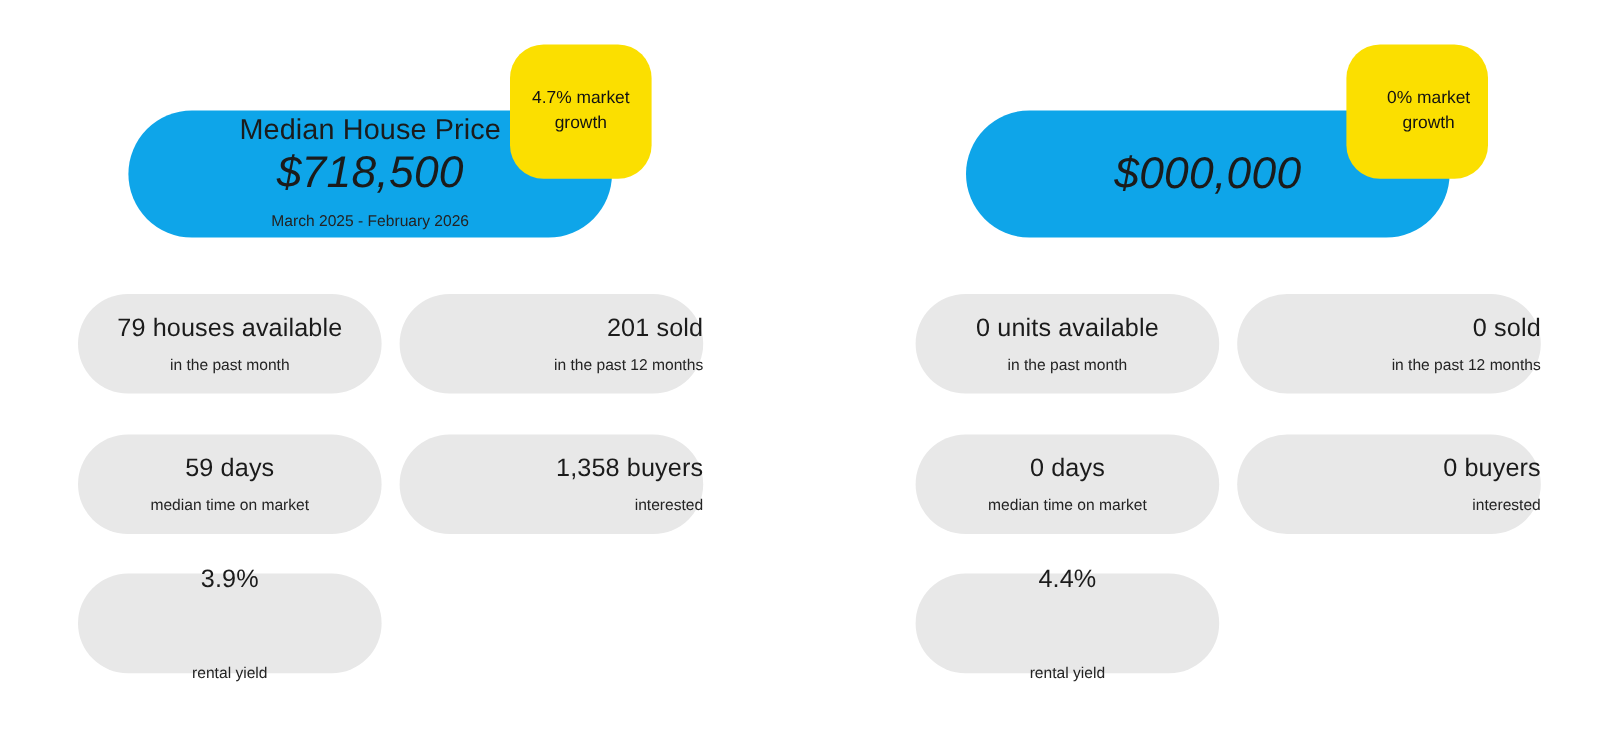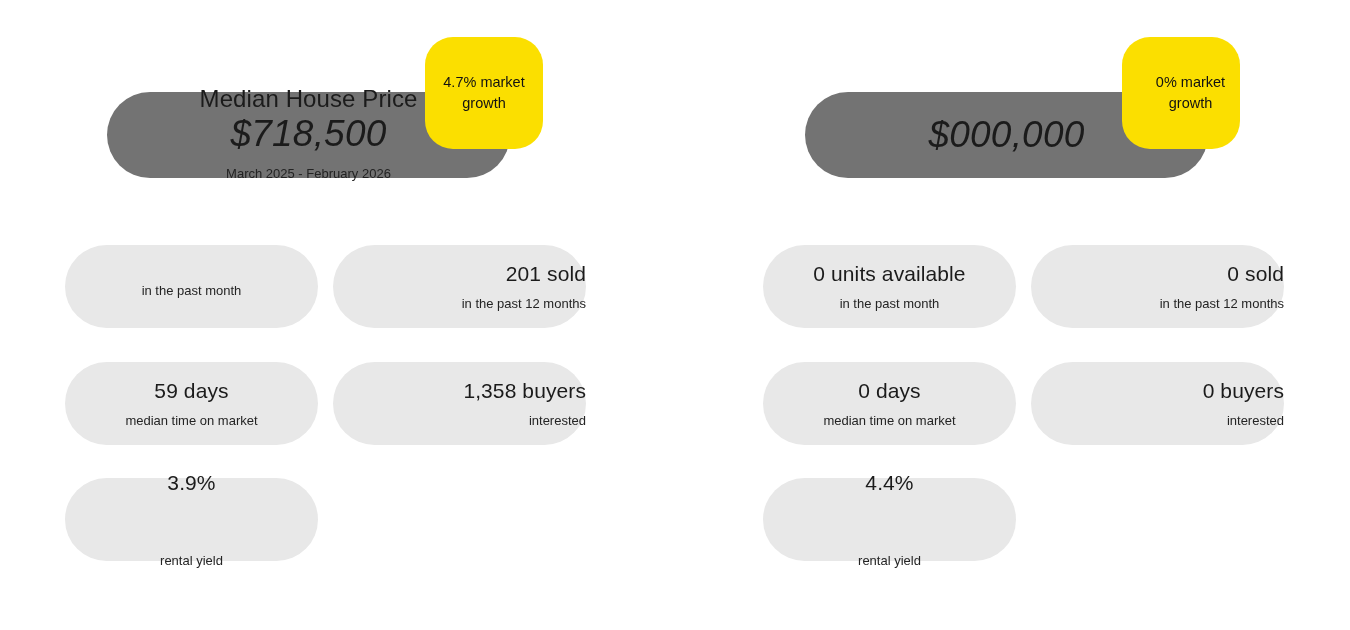--- a/index.html
+++ b/index.html
@@ -31,22 +31,22 @@
   }
   .panel.left  { left: 42px; }
   .panel.right { left: 740px; }
 
   
   .hero {
     position: absolute;
     left: 65px;
     top: 92px;
     width: 403px;
-    height: 86px;
-    background: #737373;
+    height: 106px;
+    background: #0ea5e9;
     border-radius: 53px;
     display: flex;
     flex-direction: column;
     align-items: center;
     justify-content: center;
     box-sizing: border-box;
     padding-bottom: 2px;
   }
   .hero.no-sub {
     padding-bottom: 0;
@@ -143,20 +143,21 @@
     </div>
 
     <div class="badge left-badge">
       <span>
         <span>4.7% market</span><br>
         <span>growth</span>
       </span>
     </div>
 
     <div class="stat col-a row-1">
+      <div class="stat-value">79 houses available</div>
       <div class="stat-label">in the past month</div>
     </div>
 
     <div class="stat col-b row-1">
       <div class="stat-value">201 sold</div>
       <div class="stat-label">in the past 12 months</div>
     </div>
 
     <div class="stat col-a row-2">
       <div class="stat-value">59 days</div>

